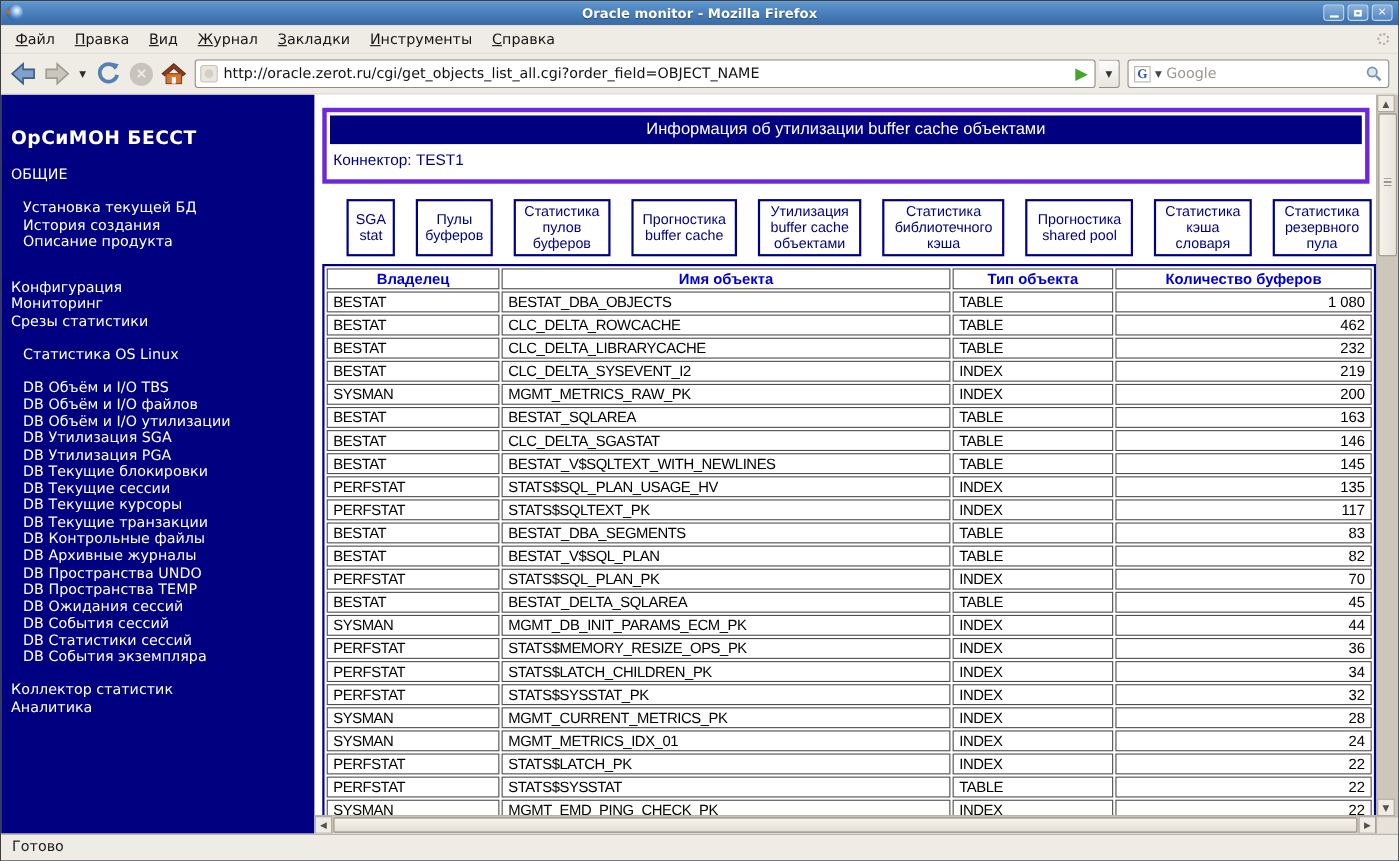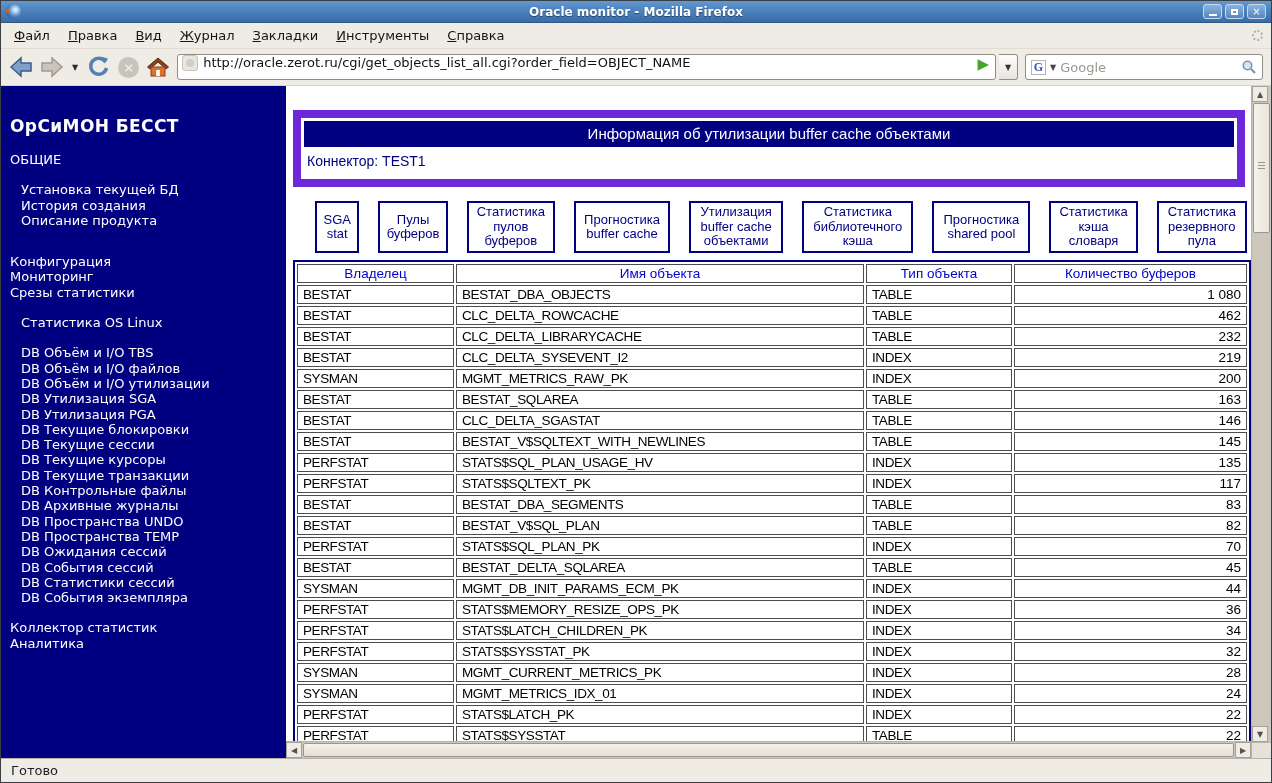--- a/index.html
+++ b/index.html
@@ -40,21 +40,21 @@
 
   
   .navbar { height:37px; flex:0 0 37px; background:#EFEBE5; display:flex; align-items:center;
     gap:7px; padding:0 8px; border-bottom:1px solid #d8d2c8; }
   .tool-btn { display:flex; align-items:center; justify-content:center; }
   .drop-tri { font-size:8px; color:#2b2b2b; padding:0 1px; }
   .stop-circle { width:21px; height:21px; border-radius:50%; background:#c9c4bb;
     color:#efebe5; font-size:13px; font-weight:bold; display:flex; align-items:center;
     justify-content:center; border:1px solid #b2ac a2; }
   .urlbar { flex:1; height:26px; background:#fff; border:1px solid #918d85; border-radius:3px;
-    display:flex; align-items:flex-start; padding:0 4px; gap:5px; }
+    display:flex; align-items:center; padding:0 4px; gap:5px; }
   .favicon { width:16px; height:16px; border-radius:3px; background:#e9e6e0;
     border:1px solid #c9c4ba; display:flex; align-items:center; justify-content:center; }
   .favicon i { width:8px; height:8px; border-radius:50%; background:#d2cec6; display:block; }
   .url-text { flex:1; font-size:13px; color:#111; white-space:nowrap; overflow:hidden; }
   .go-glyph { color:#44a62c; font-size:15px; padding-right:2px; }
   .url-drop { width:19px; height:26px; margin-left:-4px; border:1px solid #918d85; border-left:none;
     border-radius:0 3px 3px 0; background:linear-gradient(#fdfdfc,#e8e4dd); display:flex;
     align-items:center; justify-content:center; font-size:8px; color:#333; }
   .searchbox { width:238px; height:26px; background:#fff; border:1px solid #918d85;
     border-radius:3px; display:flex; align-items:center; padding:0 5px; gap:4px; }
@@ -70,40 +70,40 @@
     overflow:hidden; }
   .sb-title { font-size:17px; font-weight:bold; letter-spacing:.4px; margin-bottom:16px; }
   .sb-item { font-size:13px; line-height:15.3px; white-space:nowrap; cursor:default; }
   .sb-item.ind { padding-left:11px; }
   .sb-item.sp { margin-top:15px; }
   .sb-item.sp2 { margin-top:26px; }
 
   .maincol { flex:1; display:flex; flex-direction:column; overflow:hidden; background:#fff; }
   .page { flex:1; overflow:hidden; padding:12px 4px 0 7px; }
 
-  .header-box { border:8px solid #6d28d9; padding:3px; width:952px;margin-top:12px; }
+  .header-box { border:4px solid #6d28d9; padding:3px; width:952px; }
   .header-title { background:#000080; color:#fff; text-align:center; font-size:15px;
     padding:4px 0 5px; font-family:"Liberation Sans", sans-serif; }
   .connector { color:#000080; font-size:14px; padding:6px 3px 7px;
     font-family:"Liberation Sans", sans-serif; }
 
   .tabs { display:flex; gap:19px; margin:14px 0 0 22px; }
   .tab { border:2px solid #000080; color:#000080; background:#fff; height:52px;
     display:flex; align-items:center; justify-content:center; text-align:center;
     font-size:13px; line-height:14.5px; padding:0 3px; cursor:pointer;
     font-family:"Liberation Sans", sans-serif; }
   .tab:nth-child(1){width:46px}  .tab:nth-child(2){width:72px}
   .tab:nth-child(3){width:92px}  .tab:nth-child(4){width:100px}
   .tab:nth-child(5){width:98px}  .tab:nth-child(6){width:116px}
   .tab:nth-child(7){width:102px} .tab:nth-child(8){width:92px}
   .tab:nth-child(9){width:94px}
 
   table.objects { border-collapse:separate; border-spacing:2px; border:2px solid #000080;
     width:952px; table-layout:fixed; margin-top:7px; background:#fff; }
-  .objects th { color:#0000cc; font-weight:normal; font-size:13.5px; text-align:center;
+  .objects th { color:#0000cc; font-weight:bold; font-size:13.5px; text-align:center;
     border:1px solid #4d4d4d; padding:1px 4px; height:19px; white-space:nowrap;
     font-family:"Liberation Sans", sans-serif; }
   .objects td { border:1px solid #4d4d4d; font-size:13.5px; padding:1px 5px; height:19px;
     white-space:nowrap; overflow:hidden; color:#000;
     font-family:"Liberation Sans", sans-serif; letter-spacing:-0.4px; }
   .objects td.num { text-align:right; letter-spacing:0; }
   .objects col.c0 { width:157px; } .objects col.c1 { width:408px; }
   .objects col.c2 { width:146px; } .objects col.c3 { width:233px; }
 
   

